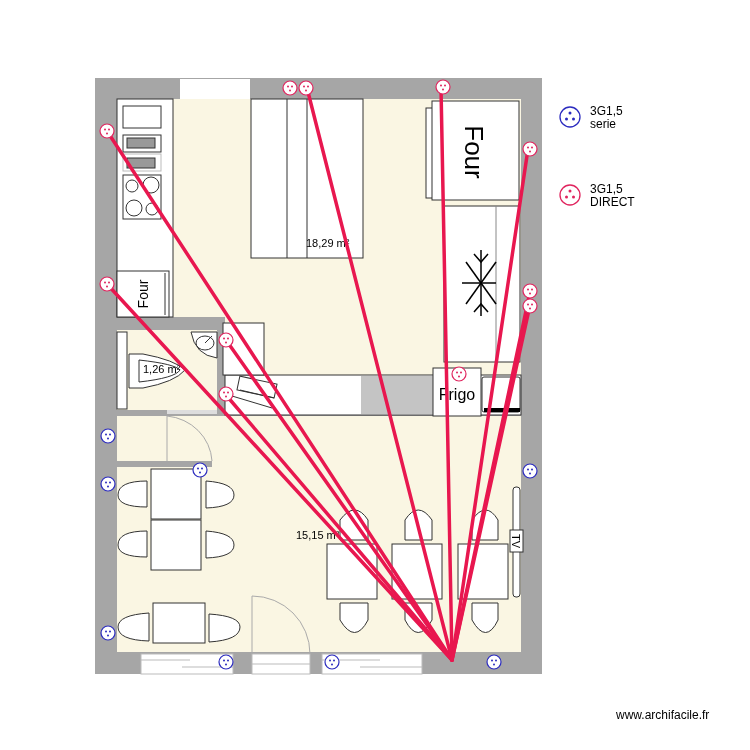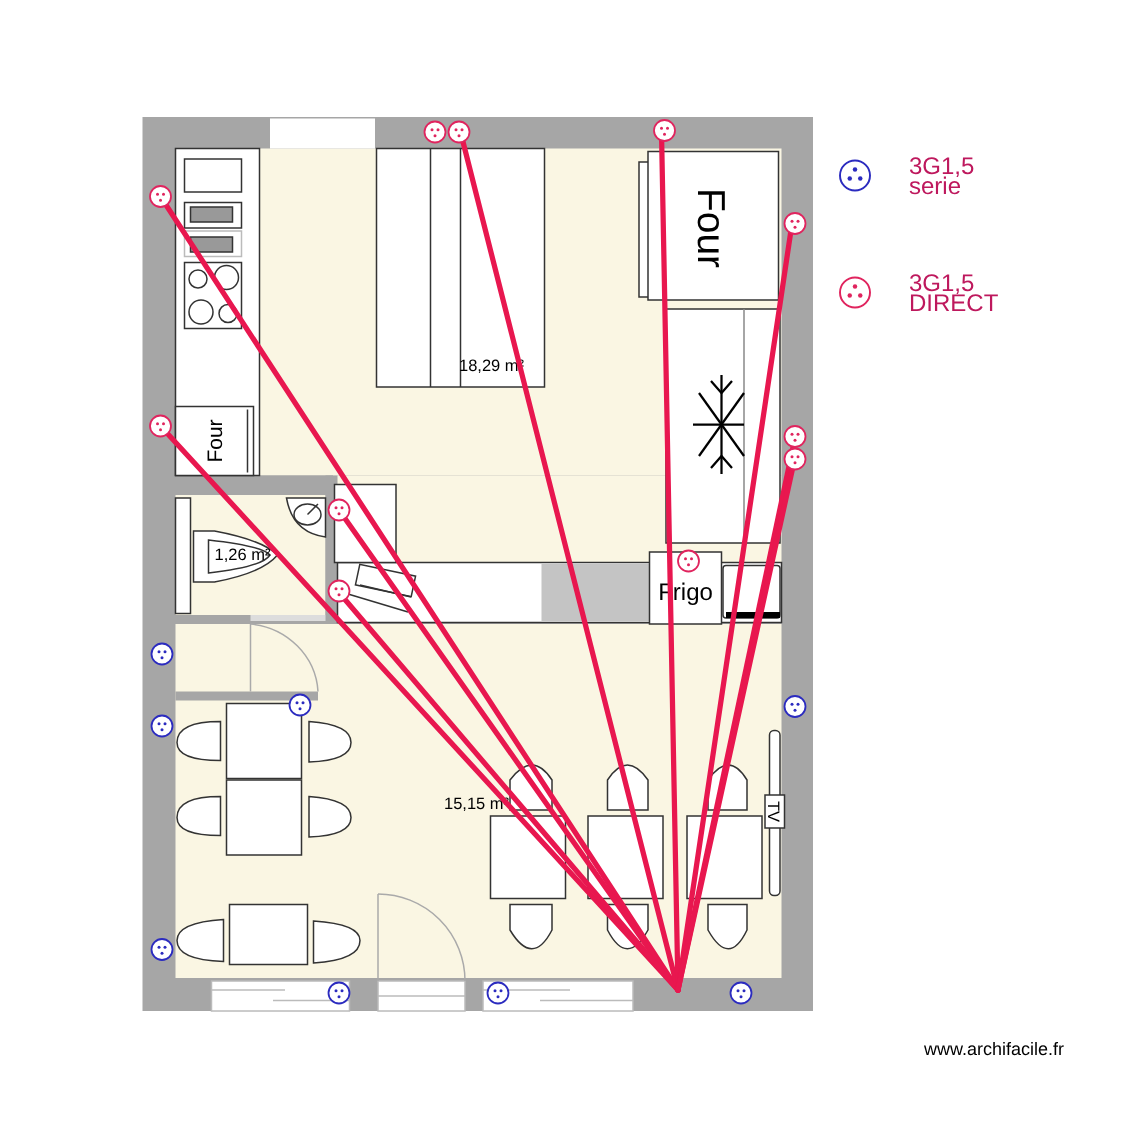--- a/index.html
+++ b/index.html
@@ -1,20 +1,20 @@
 <!DOCTYPE html>
 <html><head>
 <meta charset="utf-8">
 <style>
   html, body { margin:0; padding:0; background:#ffffff; }
   body { width:750px; height:750px; position:relative; overflow:hidden; font-family:"Liberation Sans", sans-serif; }
   #plan { position:absolute; left:0; top:0; width:750px; height:750px; }
   .legend { position:absolute; left:558px; display:flex; align-items:flex-start; gap:8px; }
-  .legend .lbl { font-size:16px; line-height:13px; color:#be185d;margin-left:16px; }
-  .footer { position:absolute; left:616px; top:692px; font-size:12px; color:#000; }
+  .legend .lbl { font-size:12px; line-height:13px; color:#000000; }
+  .footer { position:absolute; left:616px; top:708px; font-size:12px; color:#000; }
   svg text { font-family:"Liberation Sans", sans-serif; }
 </style>
 </head>
 <body>
 
 <svg id="plan" viewBox="0 0 750 750" xmlns="http://www.w3.org/2000/svg">
 
   <rect x="95" y="78" width="447" height="596" fill="#a6a6a6"></rect>
 
   <rect x="117" y="99" width="404" height="218" fill="#faf6e3"></rect>

